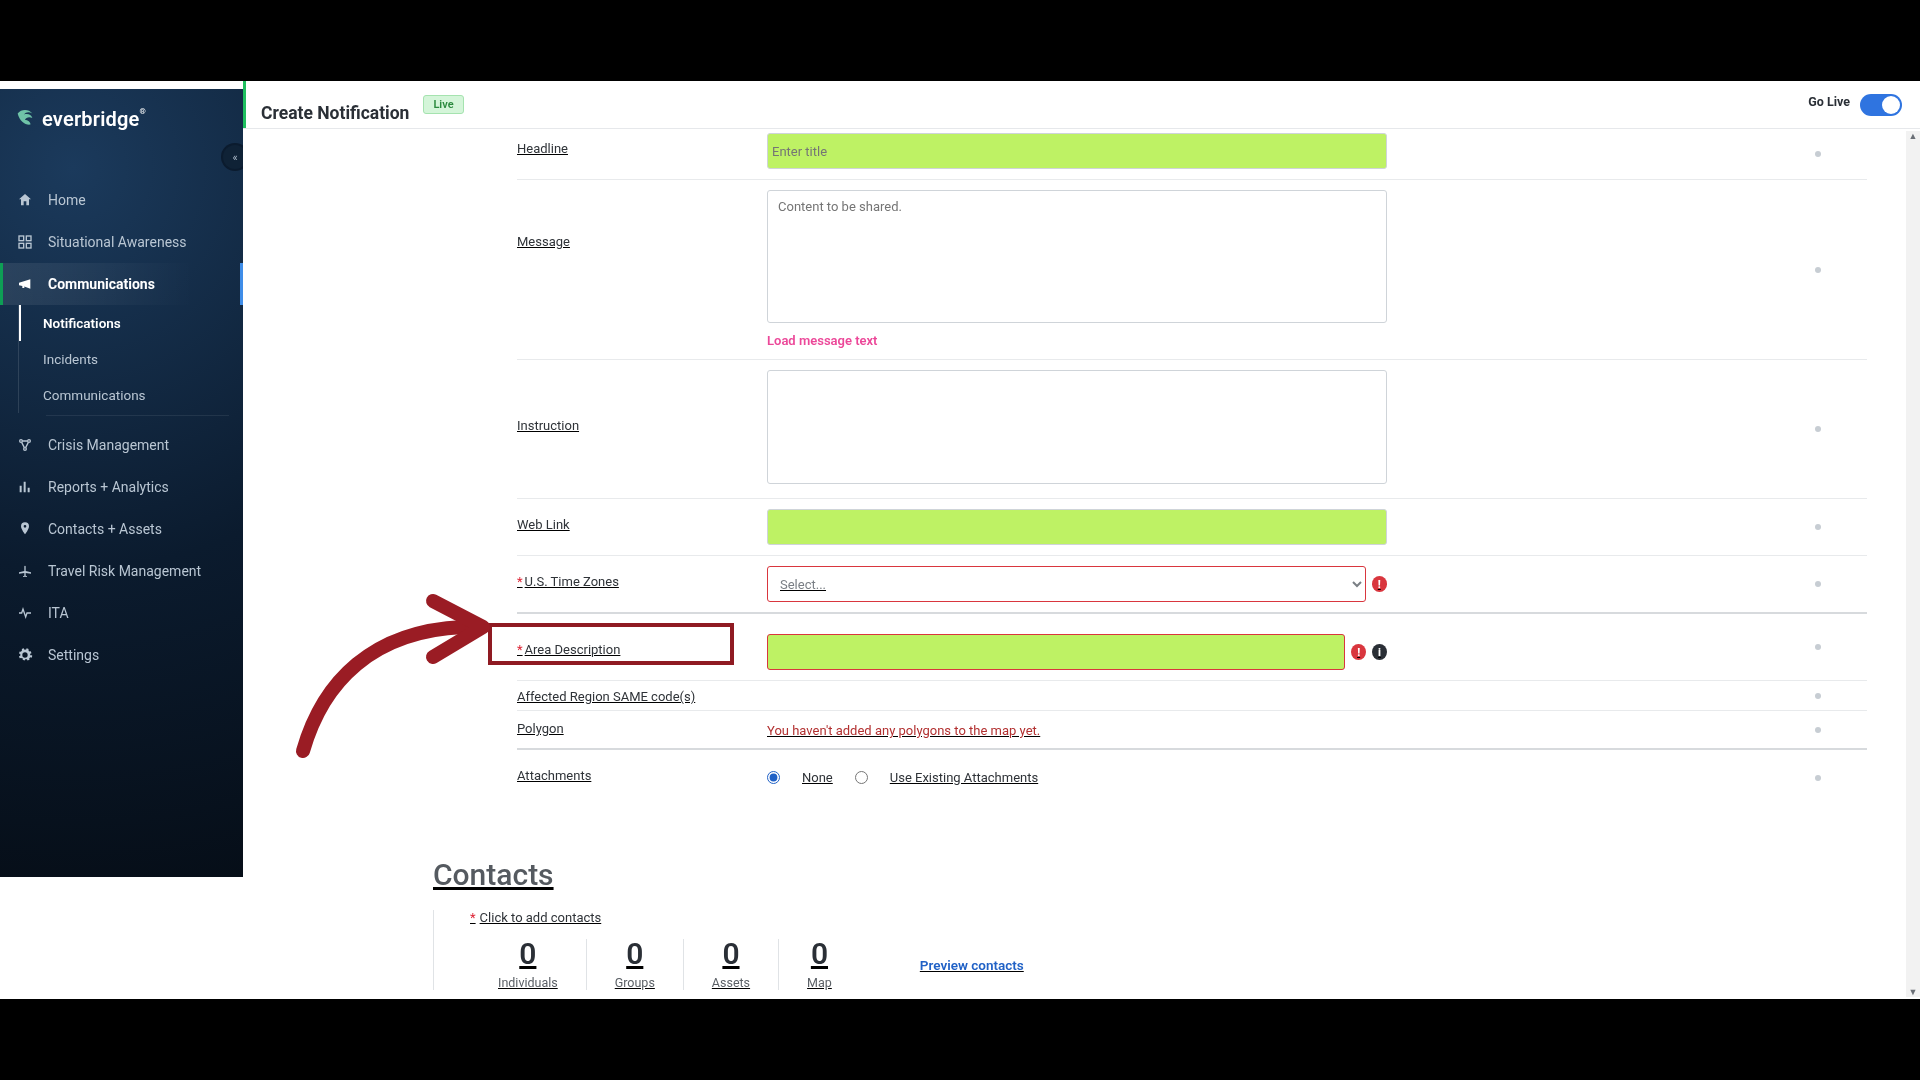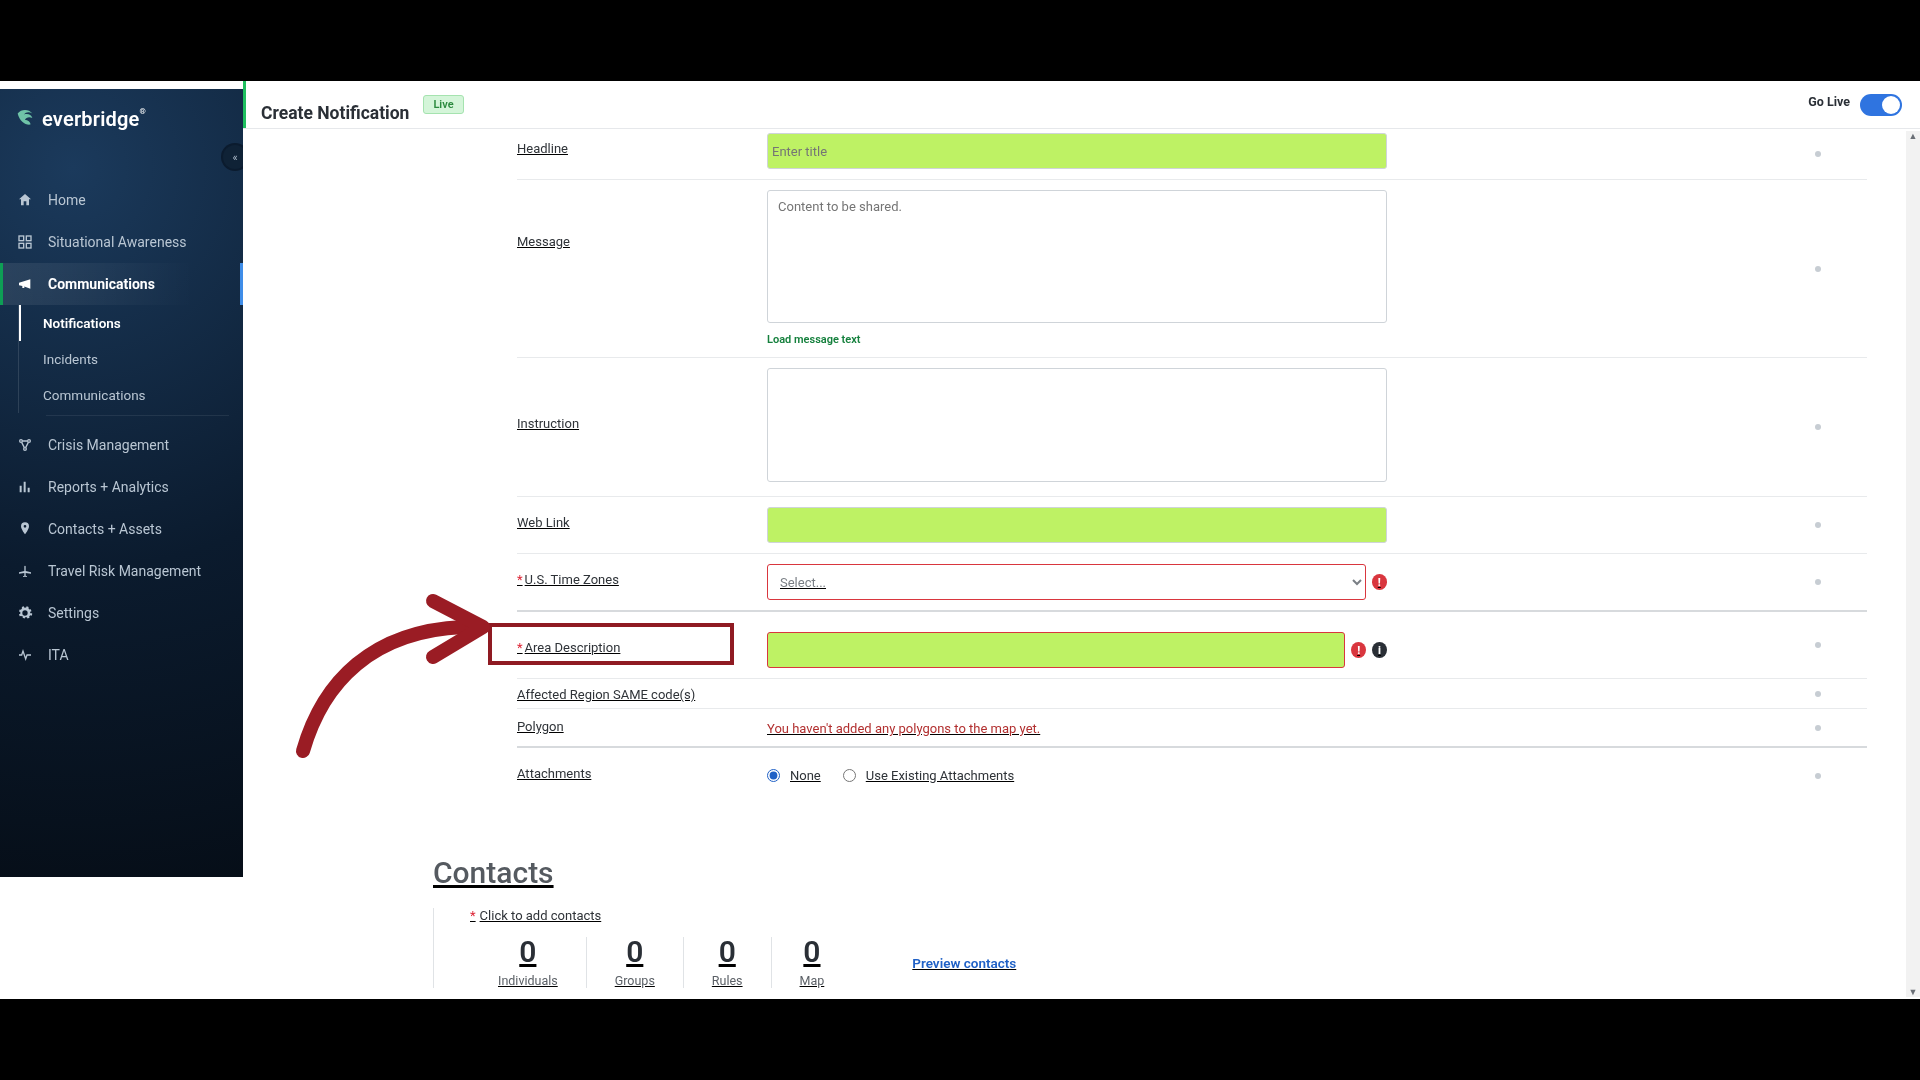--- a/index.html
+++ b/index.html
@@ -61,25 +61,25 @@
         outline: none; resize: none; background: #fff; }
   .ta.msg { height: 133px; }
   .ta.instr { height: 114px; }
   .sel { width: 100%; height: 36px; border: 1px solid #d9363e; border-radius: 3px; padding: 0 8px; font-size: 13px;
          color: #7a7f85; background: #fff; }
   .bang { display: inline-flex; width: 16px; height: 16px; border-radius: 50%; background: #d9363e; color: #fff;
           align-items: center; justify-content: center; font-size: 11px; font-weight: 800; margin-left: 6px; vertical-align: middle; }
   .info { display: inline-flex; width: 16px; height: 16px; border-radius: 50%; background: #2a2f36; color: #fff;
           align-items: center; justify-content: center; font-size: 11px; font-weight: 800; margin-left: 6px; vertical-align: middle; }
   .ctrl-line { display: flex; align-items: center; }
-  .link { color: #15803d; font-size: 11px; font-weight: 600; cursor: pointer; }
+  .link { color: #ec4899; font-size: 13px; font-weight: 600; cursor: pointer; }
   .load-link { margin-top: 6px; display: inline-block; }
   .warn-text { color: #b23030; font-size: 13px; padding-top: 6px; }
   .radio-line { display: flex; align-items: center; gap: 22px; font-size: 13px; color: #2f3338; padding-top: 6px; }
-  .radio-line label { display: flex; align-items: center; gap: 10px; }
+  .radio-line label { display: flex; align-items: center; gap: 22px; }
   .callout-box { position: absolute; left: 245px; top: 494px; width: 246px; height: 42px;
                  border: 4px solid #8f1a22; pointer-events: none; z-index: 5; }
 
   
   .section { margin-left: 190px; margin-top: 52px; }
   .section h2 { font-size: 30px; font-weight: 500; color: #555a60; margin-bottom: 18px; }
   .section-body { border-left: 1px solid #e0e3e6; padding-left: 36px; }
   .hint { font-size: 13px; color: #2f3338; }
   .hint .req::before { content: "*"; color: #d23; margin-right: 4px; }
   .stats { display: flex; align-items: center; gap: 0; margin-top: 14px; }
@@ -190,33 +190,33 @@
         <div class="nav-item">
           <span class="nav-icon">
               <svg viewBox="0 0 24 24" width="16" height="16" fill="currentColor">
                 <path d="M21 14l-8-2V5a1 1 0 10-2 0v7l-8 2v2l8-1v4l-2 1v1l3-.5 3 .5v-1l-2-1v-4l8 1v-2z"></path>
               </svg>
             </span>
           <span>Travel Risk Management</span>
         </div>
         <div class="nav-item">
           <span class="nav-icon">
-              <svg viewBox="0 0 24 24" width="16" height="16" fill="currentColor">
-                <path d="M12 8a4 4 0 100 8 4 4 0 000-8zm9 4l2 1-1 3-2-.5a8 8 0 01-1.7 1.7l.5 2-3 1-1-2a8 8 0 01-2.4 0l-1 2-3-1 .5-2A8 8 0 016 16.5l-2 .5-1-3 2-1a8 8 0 010-2.4l-2-1 1-3 2 .5A8 8 0 017.6 4.9L7.1 3l3-1 1 2a8 8 0 012.4 0l1-2 3 1-.5 2a8 8 0 011.7 1.7l2-.5 1 3-2 1c.1.8.1 1.6 0 2.4z"></path>
-              </svg>
-            </span>
-          <span>Settings</span>
-        </div>
-        <div class="nav-item">
-          <span class="nav-icon">
               <svg viewBox="0 0 24 24" width="16" height="16" fill="none" stroke="currentColor" stroke-width="2">
                 <path d="M3 12h4l2-6 4 12 2-6h6"></path>
               </svg>
             </span>
           <span>ITA</span>
+        </div>
+        <div class="nav-item">
+          <span class="nav-icon">
+              <svg viewBox="0 0 24 24" width="16" height="16" fill="currentColor">
+                <path d="M12 8a4 4 0 100 8 4 4 0 000-8zm9 4l2 1-1 3-2-.5a8 8 0 01-1.7 1.7l.5 2-3 1-1-2a8 8 0 01-2.4 0l-1 2-3-1 .5-2A8 8 0 016 16.5l-2 .5-1-3 2-1a8 8 0 010-2.4l-2-1 1-3 2 .5A8 8 0 017.6 4.9L7.1 3l3-1 1 2a8 8 0 012.4 0l1-2 3 1-.5 2a8 8 0 011.7 1.7l2-.5 1 3-2 1c.1.8.1 1.6 0 2.4z"></path>
+              </svg>
+            </span>
+          <span>Settings</span>
         </div>
       </nav>
     </aside>
 
     <div class="topbar">
       <div class="tb-left">
         <span class="tb-title">Create Notification</span>
         <span class="badge-live">Live</span>
       </div>
       <div class="tb-right">
@@ -327,21 +327,21 @@
               <div class="stat">
                 <div class="num">0</div>
                 <div class="lbl">Individuals</div>
               </div>
               <div class="stat">
                 <div class="num">0</div>
                 <div class="lbl">Groups</div>
               </div>
               <div class="stat">
                 <div class="num">0</div>
-                <div class="lbl">Rules</div>
+                <div class="lbl">Assets</div>
               </div>
               <div class="stat" style="border-right:none;">
                 <div class="num">0</div>
                 <div class="lbl">Map</div>
               </div>
               <a class="preview-link">Preview contacts</a>
             </div>
           </div>
         </div>
 

